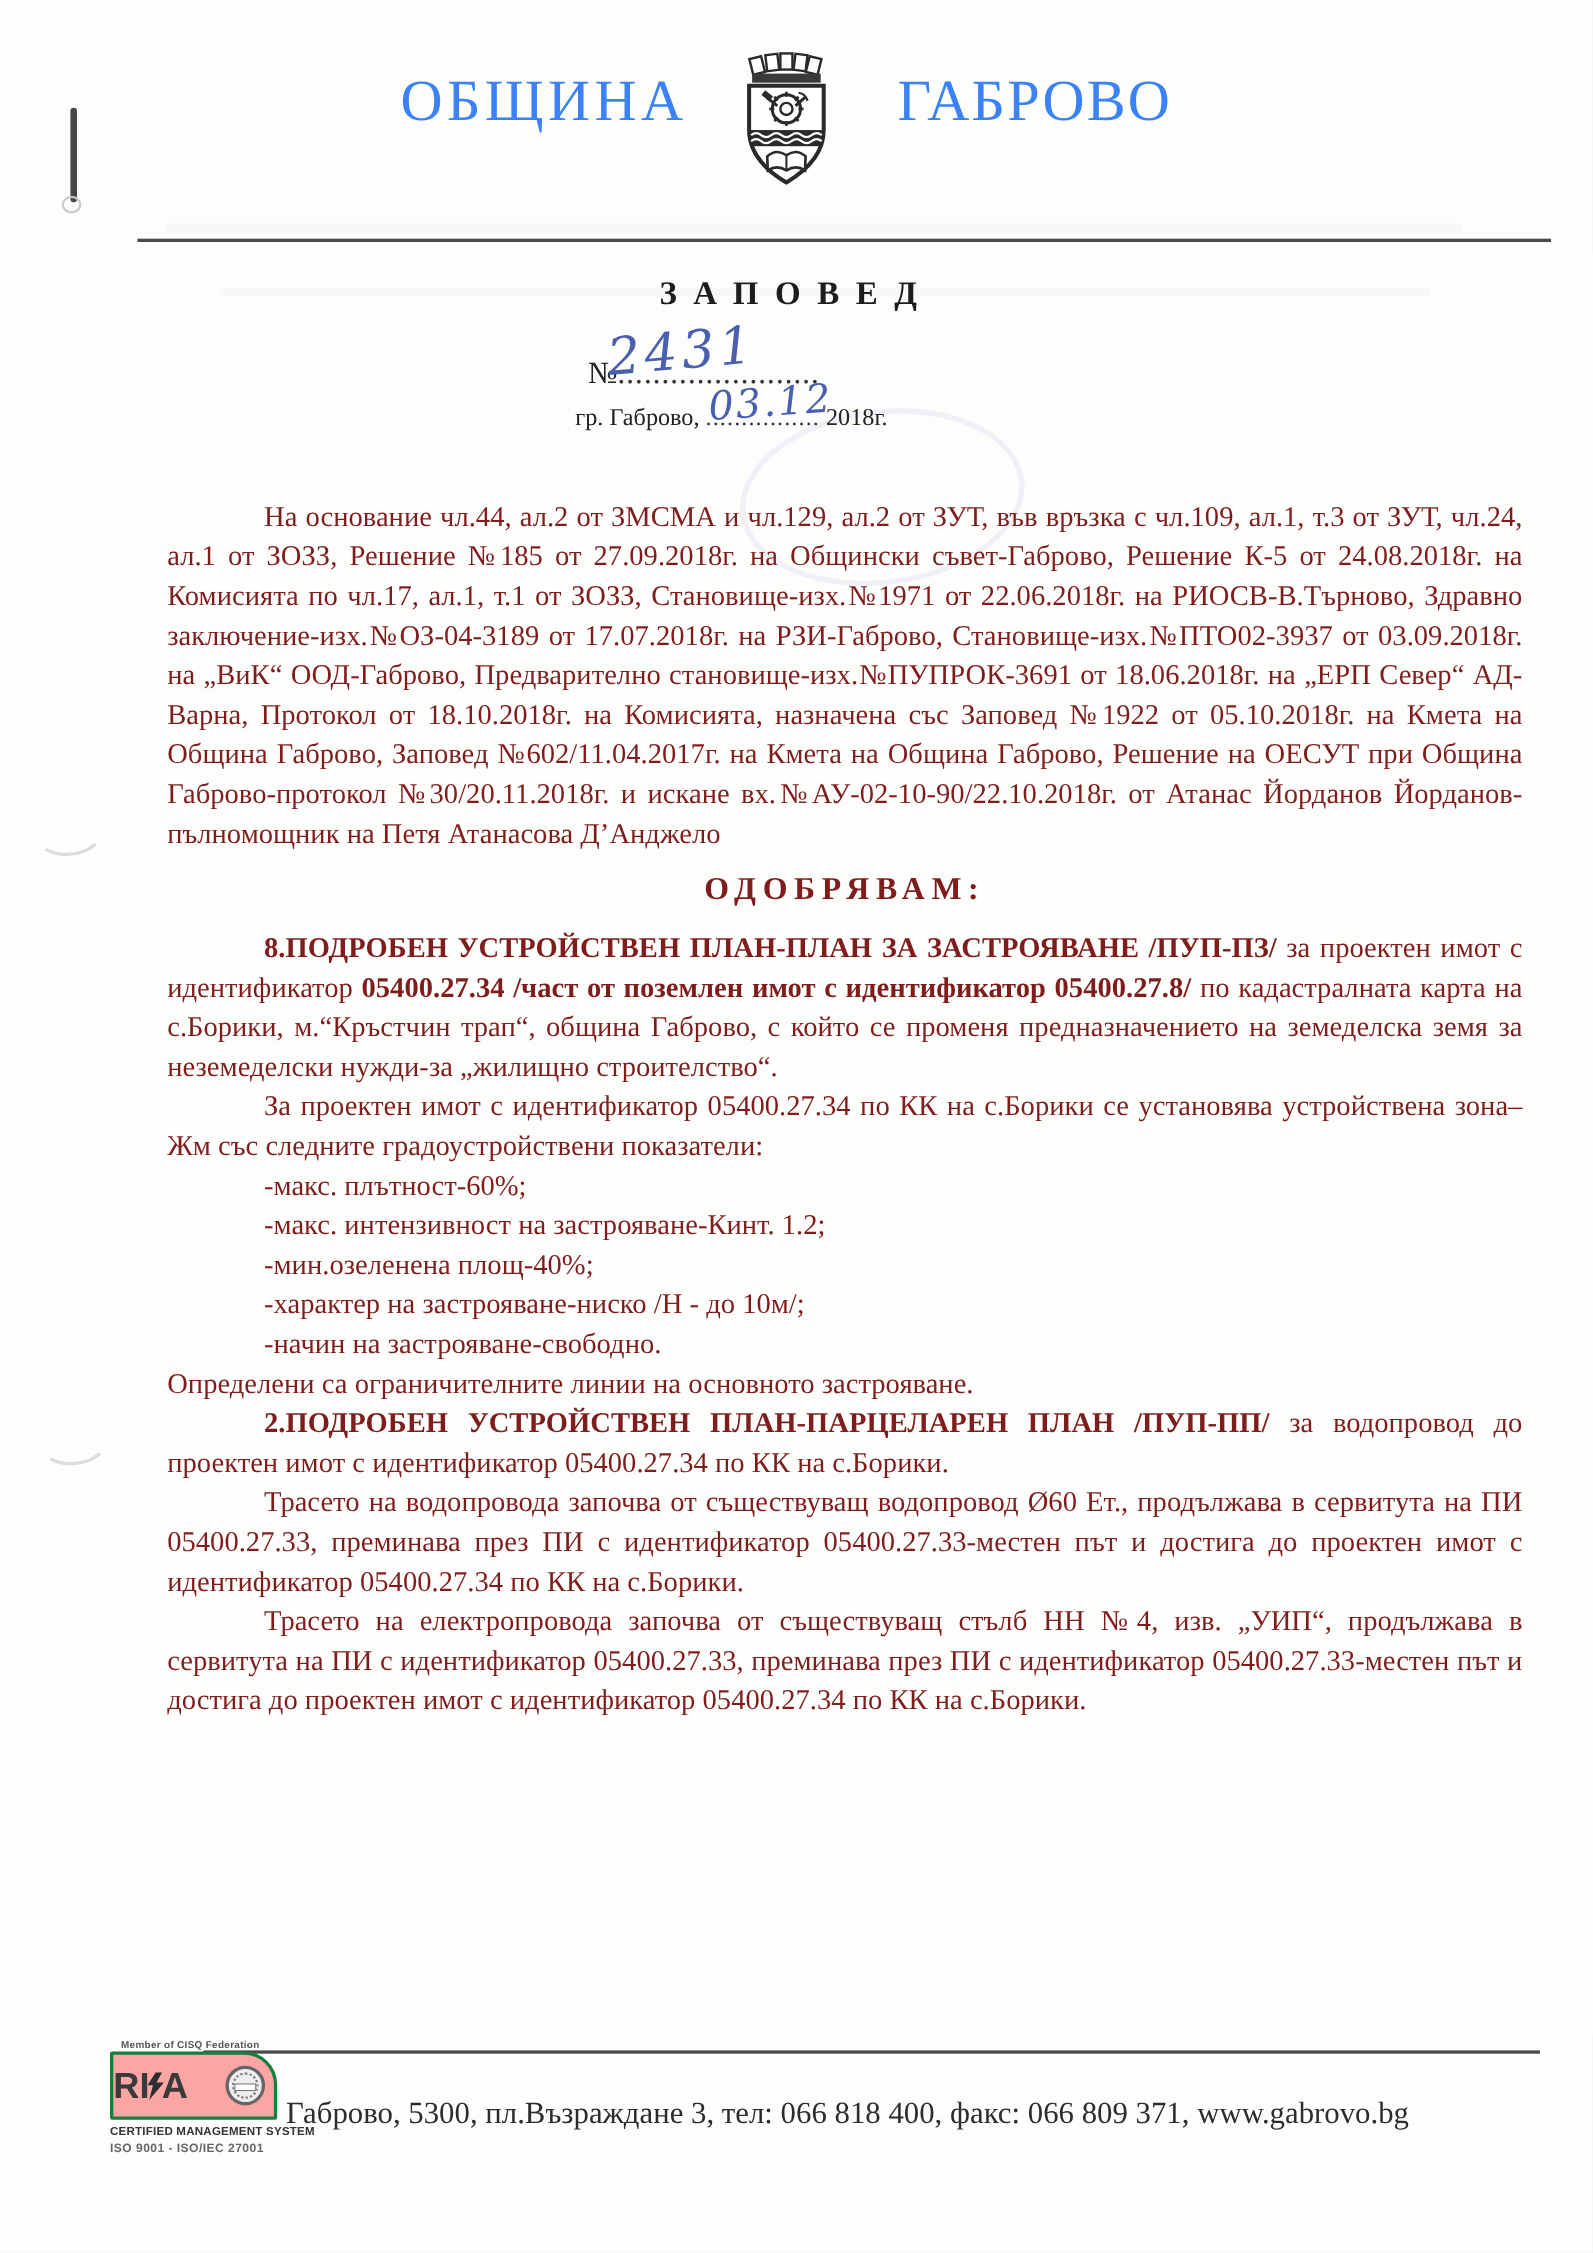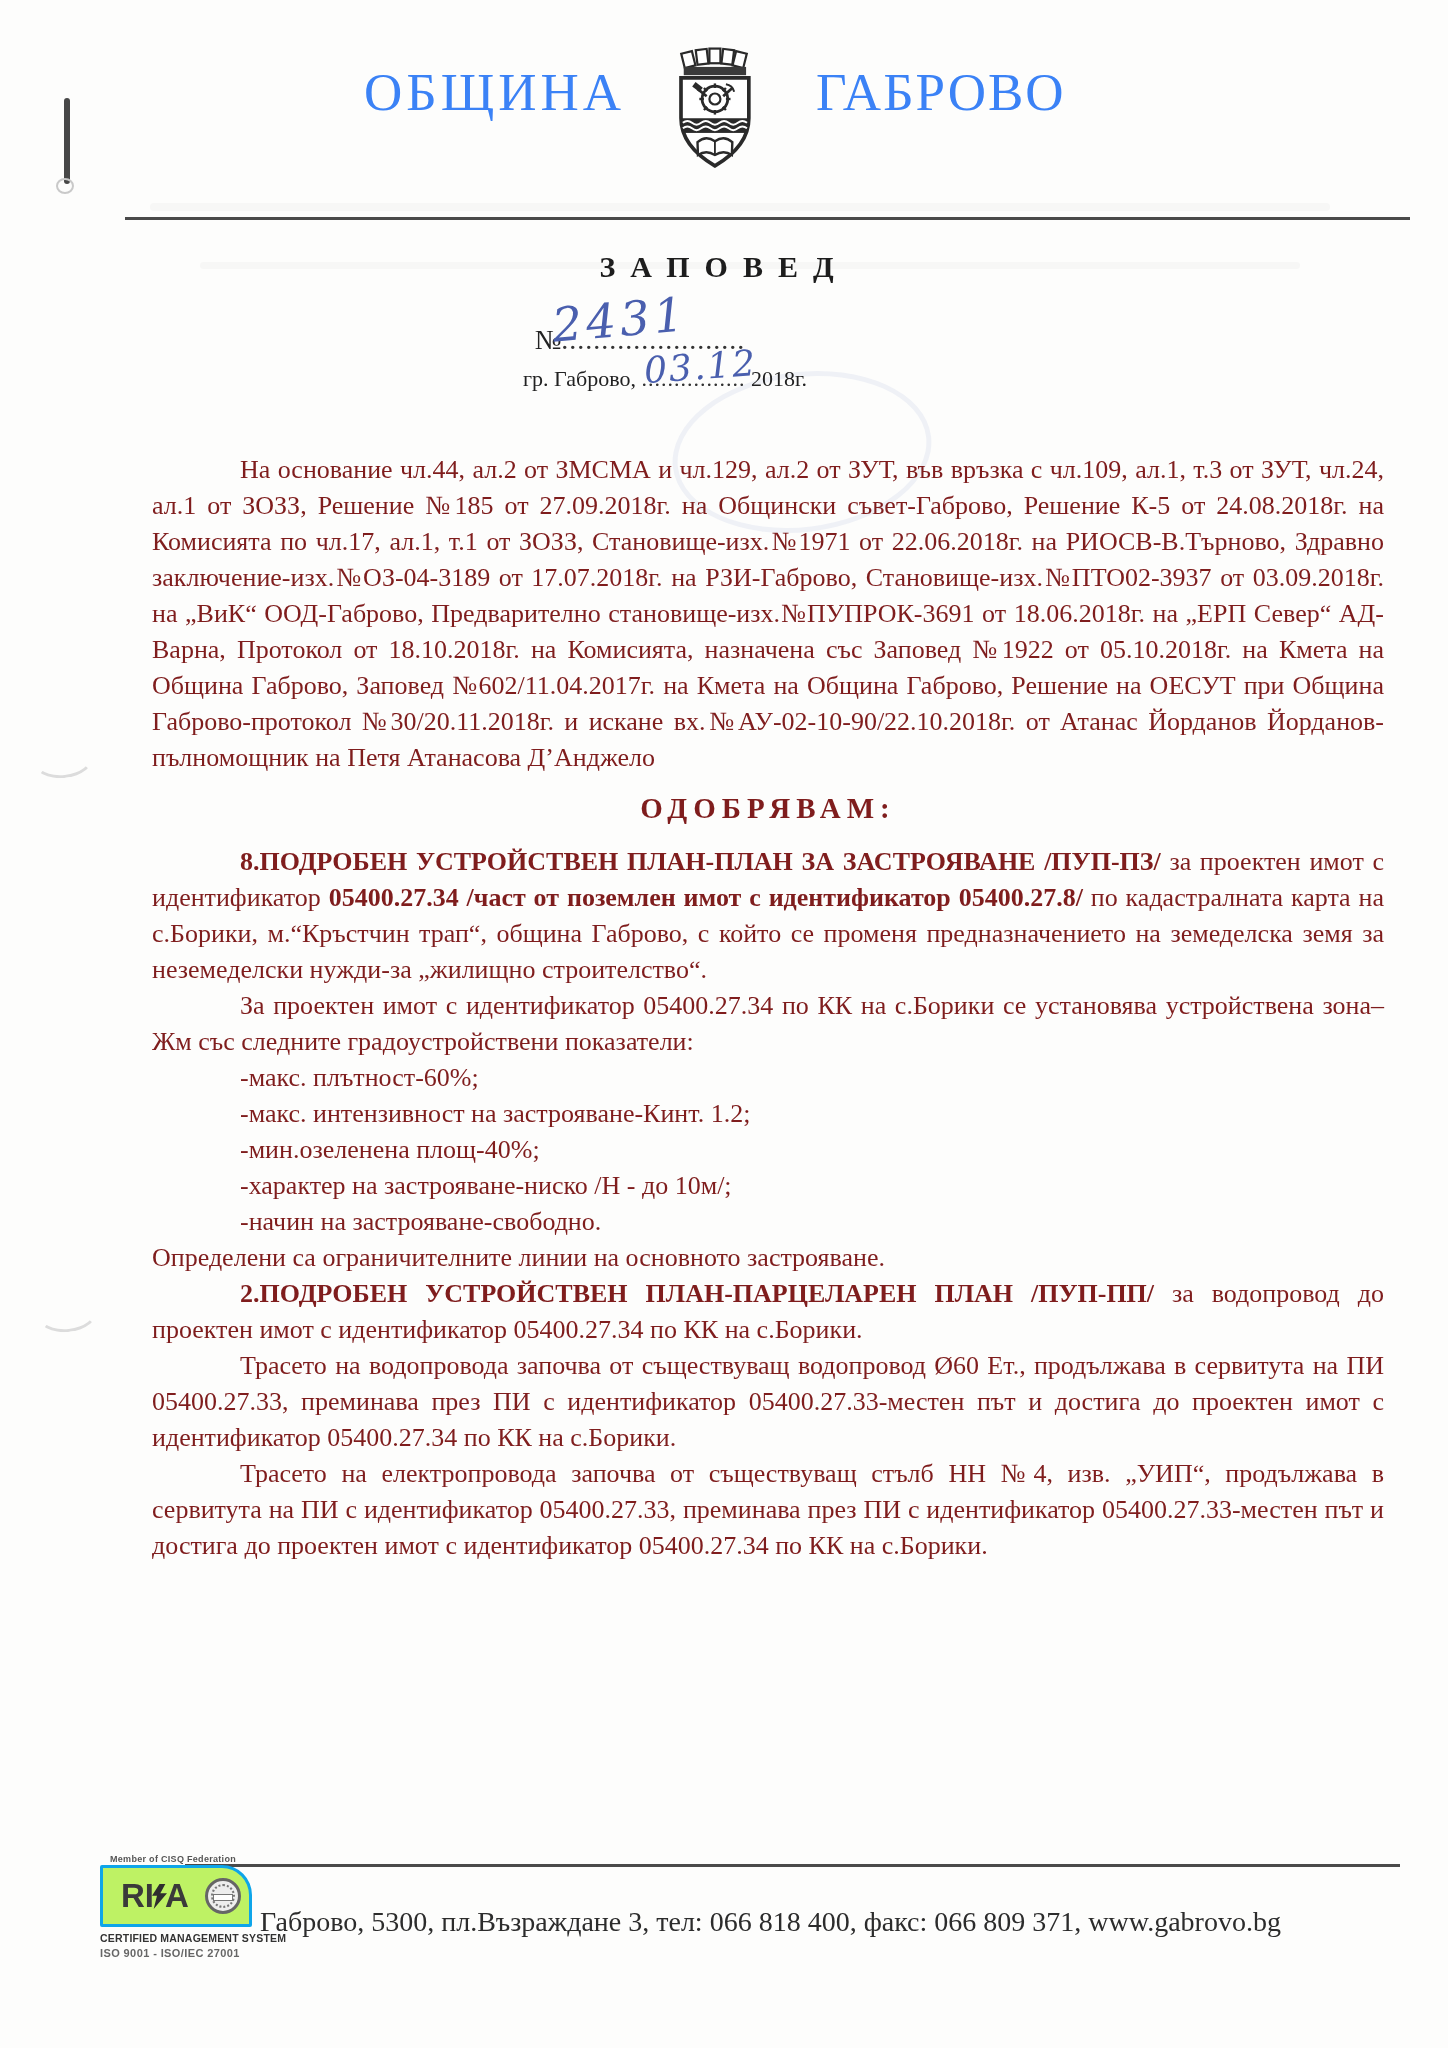--- a/index.html
+++ b/index.html
@@ -50,24 +50,24 @@
   .indicator { margin:0 0 0 88px; text-indent:0; text-align:left; }
   .note { margin-left:88px; text-indent:0 !important; text-align:left; }
   b { font-weight:bold; }
   
   .footer-rule { position:absolute; left:185px; top:1864px; width:1215px;
     border-top:3px solid #4a4a4a; }
   .rina { position:absolute; left:100px; top:1854px; width:200px;
     font-family:"Liberation Sans", sans-serif; }
   .rina-member { font-size:9px; font-weight:bold; color:#555; margin:0 0 1px 10px;
     letter-spacing:0.3px; }
-  .rina-box { width:152px; height:62px; border:3px solid #0ea5e9;
+  .rina-box { width:152px; height:62px; border:3px solid #15803d;
     border-radius:2px 30px 2px 2px; display:flex; align-items:center;
-    justify-content:space-between; padding:2px 8px 2px 18px; box-sizing:border-box;
-    background:#bef264; }
+    justify-content:space-between; padding:2px 8px 2px 0; box-sizing:border-box;
+    background:#fca5a5; }
   .rina-letters { font-size:33px; font-weight:bold; color:#3a3a3a; display:flex;
     align-items:center; }
   .bolt { width:15px; height:27px; margin:0 -2px; }
   .rina-seal { width:36px; height:36px; border-radius:50%; border:3px solid #666;
     box-sizing:border-box; position:relative; background:#eee; }
   .rina-seal::before { content:""; position:absolute; inset:3px;
     border:2px dotted #777; border-radius:50%; }
   .rina-seal::after { content:""; position:absolute; left:5px; right:5px; top:13px;
     height:5px; border:1px solid #777; background:#fff; }
   .rina-certified { font-size:10.5px; font-weight:bold; color:#333; margin-top:5px;

